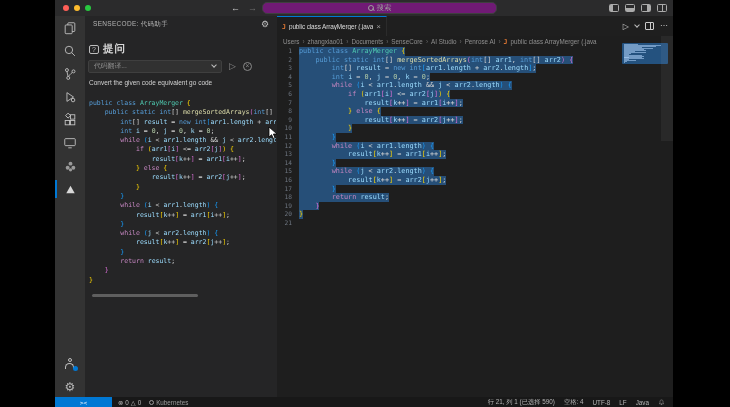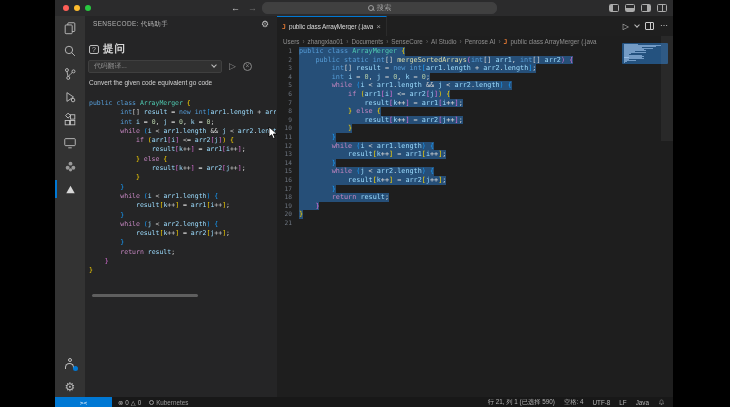--- a/index.html
+++ b/index.html
@@ -6,21 +6,21 @@
   html,body{width:730px;height:407px;background:#000;overflow:hidden;
     font-family:"Liberation Sans",sans-serif;-webkit-font-smoothing:antialiased;}
   #window{position:absolute;left:55px;top:0;width:618px;height:407px;background:#1e1e1e;}
 
   
   #titlebar{position:absolute;left:0;top:0;width:618px;height:16px;background:#2b2b2c;}
   .tl{position:absolute;top:5px;width:6px;height:6px;border-radius:50%;}
   .tl.r{left:8px;background:#ff5f57}.tl.y{left:19px;background:#febc2e}.tl.g{left:30px;background:#28c840}
   .navarrow{position:absolute;top:1px;font-size:9px;line-height:14px;color:#c8c8c8;cursor:default;}
   .navarrow.fwd{color:#6d6d6d;}
-  #cmdcenter{position:absolute;left:207px;top:2px;width:235px;height:12px;background:#404040;
+  #cmdcenter{position:absolute;left:207px;top:2px;width:235px;height:12px;background:#701a75;
     border:1px solid #3f3f40;border-radius:5px;display:flex;align-items:center;justify-content:center;
     gap:3px;color:#9d9d9d;font-size:7.5px;}
   .lens{width:6px;height:6px;position:relative;flex:none;}
   .lens::before{content:"";position:absolute;left:0;top:0;width:4px;height:4px;border:1px solid #9d9d9d;border-radius:50%;}
   .lens::after{content:"";position:absolute;left:4px;top:4px;width:2.5px;height:1px;background:#9d9d9d;transform:rotate(45deg);}
   #layouticons{position:absolute;right:6px;top:3.5px;display:flex;gap:6px;}
   .lic{width:10px;height:8px;border:1px solid #ababab;border-radius:1.5px;position:relative;}
   .lic.left::after{content:"";position:absolute;left:0;top:0;width:3px;height:6px;background:#ababab;}
   .lic.bottom::after{content:"";position:absolute;left:0;bottom:0;width:8px;height:2.5px;background:#ababab;}
   .lic.right::after{content:"";position:absolute;right:0;top:0;width:3px;height:6px;background:#ababab;}
@@ -204,20 +204,21 @@
       <div id="promptselect">
         <span class="val">代码翻译...</span>
         <span class="chev"></span>
       </div>
       <span id="sendicon">▷</span>
       <span id="cancelicon">×</span>
     </div>
     <div id="instruction">Convert the given code equivalent go code</div>
     <div id="sb-code">
         <div class="sb-line"><span class="lt"><span class="tk-k">public class </span><span class="tk-t">ArrayMerger</span><span class="tk-p"> </span><span class="tk-g">{</span></span></div>
+        <div class="sb-line"><span class="lt"><span class="tk-p">    </span><span class="tk-k">public static int</span><span class="tk-p">[] </span><span class="tk-f">mergeSortedArrays</span><span class="tk-m">(</span><span class="tk-k">int</span><span class="tk-p">[] </span></span></div>
         <div class="sb-line"><span class="lt"><span class="tk-p">        </span><span class="tk-k">int</span><span class="tk-p">[] </span><span class="tk-v">result</span><span class="tk-p"> = </span><span class="tk-k">new</span><span class="tk-p"> </span><span class="tk-k">int</span><span class="tk-u">[</span><span class="tk-v">arr1</span><span class="tk-p">.</span><span class="tk-v">length</span><span class="tk-p"> + </span><span class="tk-v">arr2</span></span></div>
         <div class="sb-line"><span class="lt"><span class="tk-p">        </span><span class="tk-k">int</span><span class="tk-p"> </span><span class="tk-v">i</span><span class="tk-p"> = </span><span class="tk-n">0</span><span class="tk-p">, </span><span class="tk-v">j</span><span class="tk-p"> = </span><span class="tk-n">0</span><span class="tk-p">, </span><span class="tk-v">k</span><span class="tk-p"> = </span><span class="tk-n">0</span><span class="tk-p">;</span></span></div>
         <div class="sb-line"><span class="lt"><span class="tk-p">        </span><span class="tk-c">while</span><span class="tk-p"> </span><span class="tk-u">(</span><span class="tk-v">i</span><span class="tk-p"> &lt; </span><span class="tk-v">arr1</span><span class="tk-p">.</span><span class="tk-v">length</span><span class="tk-p"> &amp;&amp; </span><span class="tk-v">j</span><span class="tk-p"> &lt; </span><span class="tk-v">arr2</span><span class="tk-p">.</span><span class="tk-v">length</span></span></div>
         <div class="sb-line"><span class="lt"><span class="tk-p">            </span><span class="tk-c">if</span><span class="tk-p"> </span><span class="tk-g">(</span><span class="tk-v">arr1</span><span class="tk-m">[</span><span class="tk-v">i</span><span class="tk-m">]</span><span class="tk-p"> &lt;= </span><span class="tk-v">arr2</span><span class="tk-m">[</span><span class="tk-v">j</span><span class="tk-m">]</span><span class="tk-g">) </span><span class="tk-g">{</span></span></div>
         <div class="sb-line"><span class="lt"><span class="tk-p">                </span><span class="tk-v">result</span><span class="tk-m">[</span><span class="tk-v">k</span><span class="tk-p">++</span><span class="tk-m">]</span><span class="tk-p"> = </span><span class="tk-v">arr1</span><span class="tk-m">[</span><span class="tk-v">i</span><span class="tk-p">++</span><span class="tk-m">]</span><span class="tk-p">;</span></span></div>
         <div class="sb-line"><span class="lt"><span class="tk-p">            </span><span class="tk-g">} </span><span class="tk-c">else</span><span class="tk-g"> {</span></span></div>
         <div class="sb-line"><span class="lt"><span class="tk-p">                </span><span class="tk-v">result</span><span class="tk-m">[</span><span class="tk-v">k</span><span class="tk-p">++</span><span class="tk-m">]</span><span class="tk-p"> = </span><span class="tk-v">arr2</span><span class="tk-m">[</span><span class="tk-v">j</span><span class="tk-p">++</span><span class="tk-m">]</span><span class="tk-p">;</span></span></div>
         <div class="sb-line"><span class="lt"><span class="tk-p">            </span><span class="tk-g">}</span></span></div>
         <div class="sb-line"><span class="lt"><span class="tk-p">        </span><span class="tk-u">}</span></span></div>
         <div class="sb-line"><span class="lt"><span class="tk-p">        </span><span class="tk-c">while</span><span class="tk-p"> </span><span class="tk-u">(</span><span class="tk-v">i</span><span class="tk-p"> &lt; </span><span class="tk-v">arr1</span><span class="tk-p">.</span><span class="tk-v">length</span><span class="tk-u">) </span><span class="tk-u">{</span></span></div>

